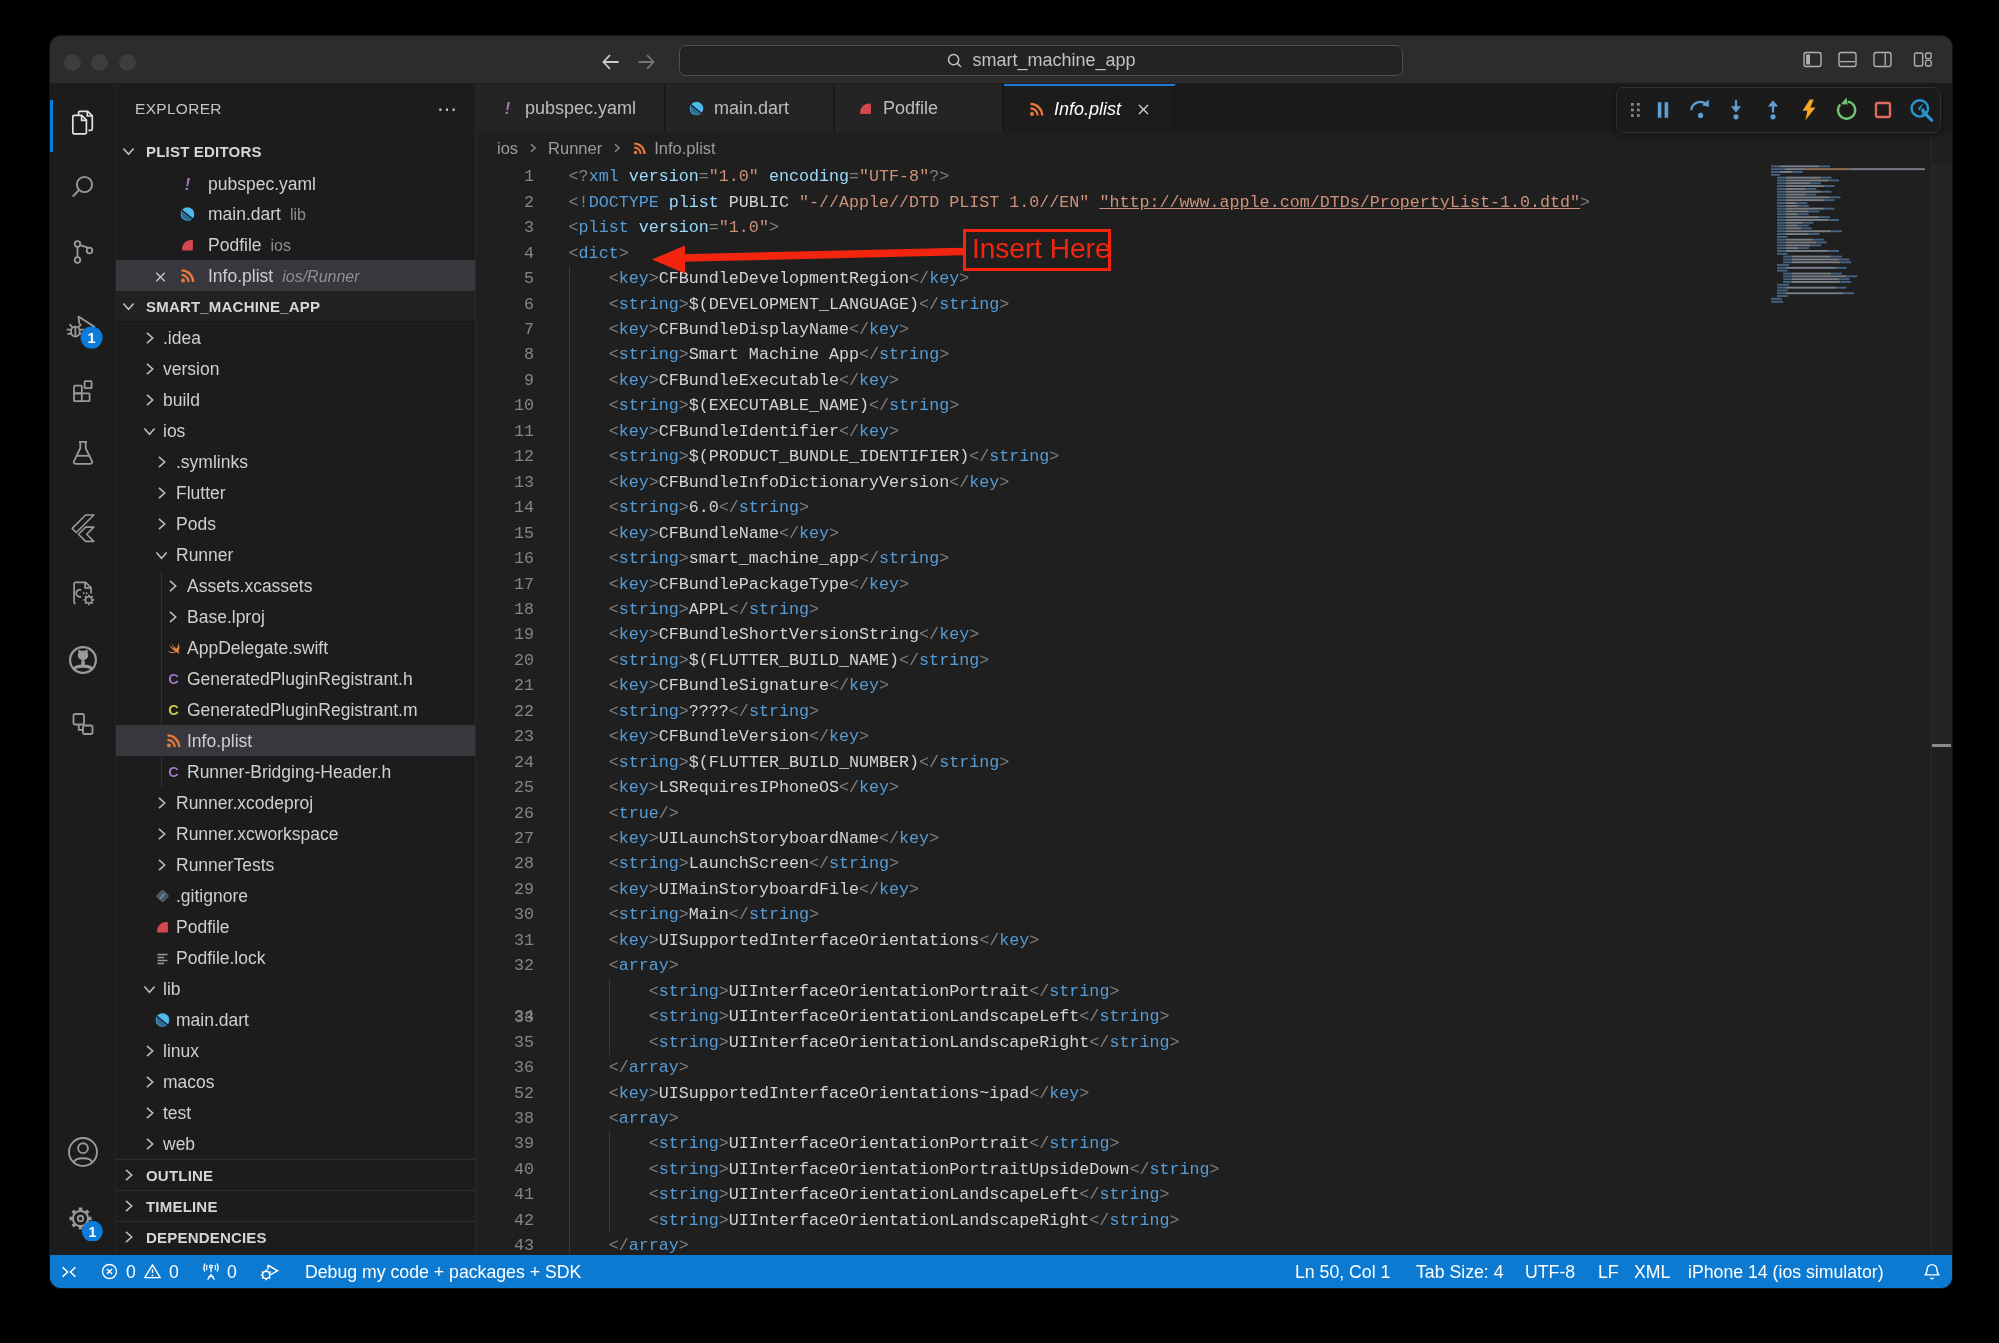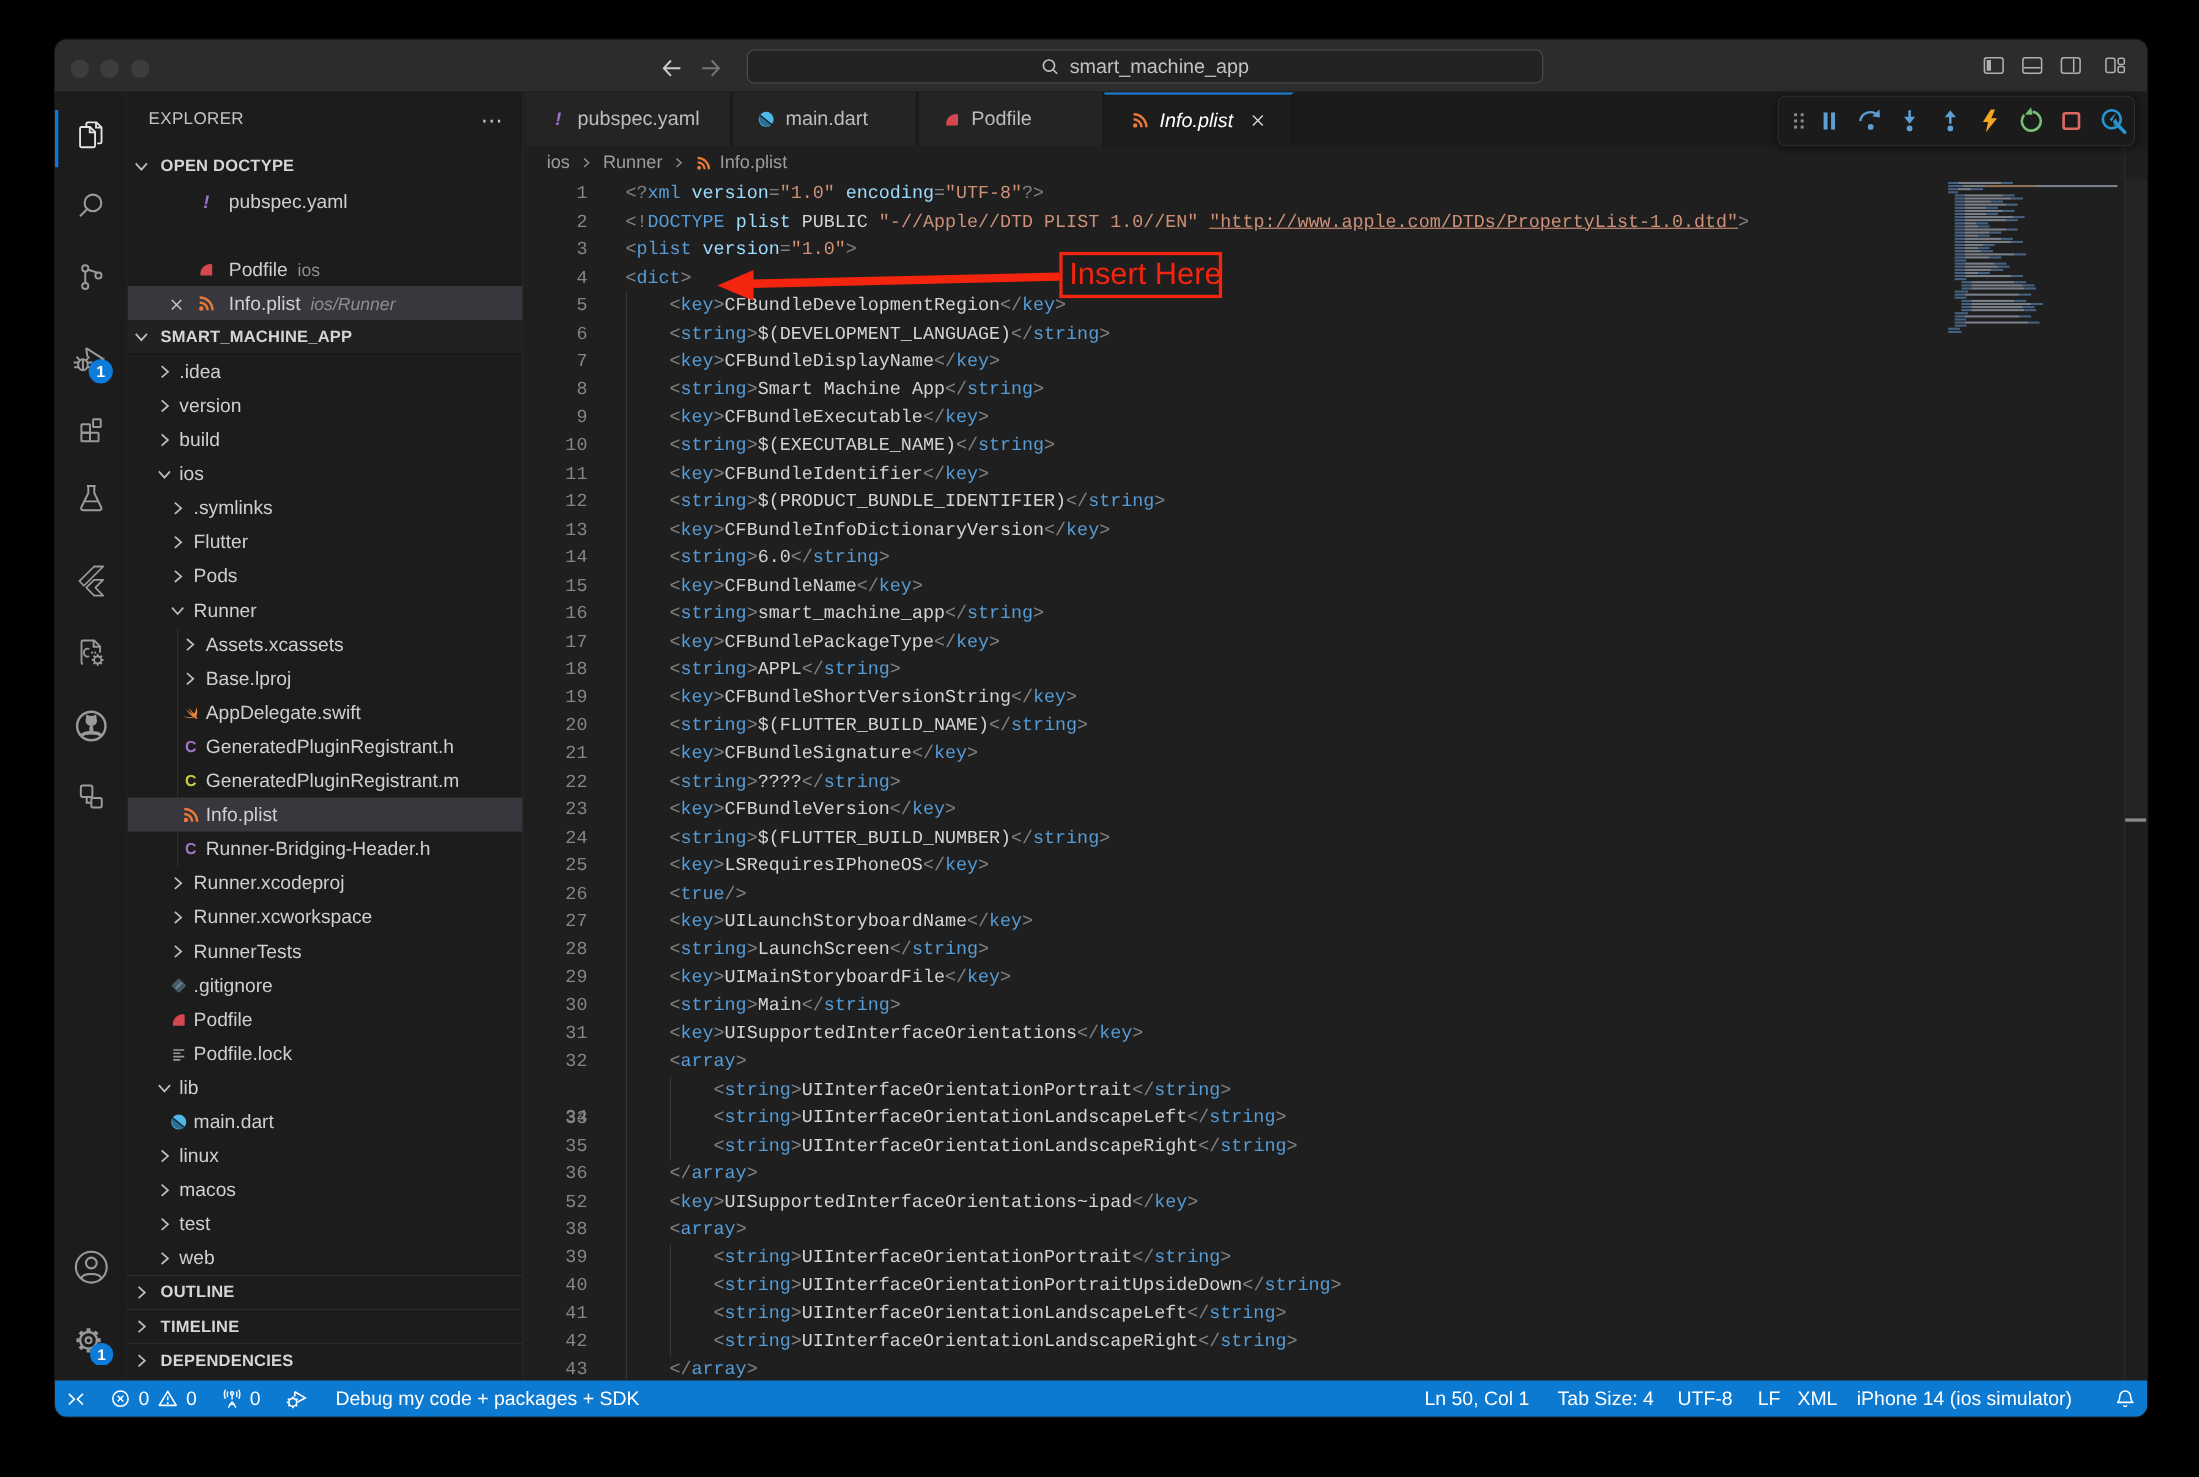--- a/index.html
+++ b/index.html
@@ -219,29 +219,39 @@
   </div>
   <div class="sbar">
     <div class="hdr">EXPLORER</div>
     <div class="dots">⋯</div>
     <div class="sect" style="top:51.5px">
         <span class="cvw" style="left:4px">
           <svg class="cv" viewBox="0 0 16 16">
             <path d="M3.2 5.6 L8 11 L12.8 5.6" fill="none" stroke="#bdbdbd" stroke-width="1.5"></path>
           </svg>
         </span>
-        <span class="lab" style="left:30px">OPEN DOCTYPE</span>
+        <span class="lab" style="left:30px">PLIST EDITORS</span>
       </div>
     <div class="trow" style="top:84.0px">
         <span class="fic" style="left:63px">
           <svg width="17" height="17" viewBox="0 0 17 17">
             <text x="8.5" y="14" font-family="Liberation Sans" font-size="16.5" font-weight="700" fill="#a074c4" text-anchor="middle" font-style="italic">!</text>
           </svg>
         </span>
         <span class="lab" style="left:92px">pubspec.yaml</span>
+      </div>
+<div class="trow" style="top:114.8px">
+        <span class="fic" style="left:63px">
+          <svg width="17" height="17" viewBox="0 0 17 17">
+            <circle cx="8.5" cy="8.5" r="6.8" fill="#4fb8e8"></circle>
+            <path d="M3.2 4.6 L13.6 13.2 L12 14.4 C9 15.6 5 14.4 3.3 11.5 C2 9.2 2.2 6.4 3.2 4.6 Z" fill="#2a6e93"></path>
+            <path d="M3 4.8 L13.8 13.4" stroke="#10151a" stroke-width="1.1"></path>
+          </svg>
+        </span>
+        <span class="lab" style="left:92px">main.dart<span class="suf">lib</span></span>
       </div>
 <div class="trow" style="top:145.6px">
         <span class="fic" style="left:63px">
           <svg width="17" height="17" viewBox="0 0 17 17">
             <path d="M3.2 13.8 C2.6 8 7 3.4 12.6 3.6 C13.4 3.6 13.9 4 13.9 4.8 L13.9 13 C13.9 13.6 13.5 14 12.9 14 L4.2 14 C3.7 14 3.3 14.2 3.2 13.8 Z" fill="#d5484f"></path>
           </svg>
         </span>
         <span class="lab" style="left:92px">Podfile<span class="suf">ios</span></span>
       </div>
 <div class="trow sel" style="top:176.4px">

